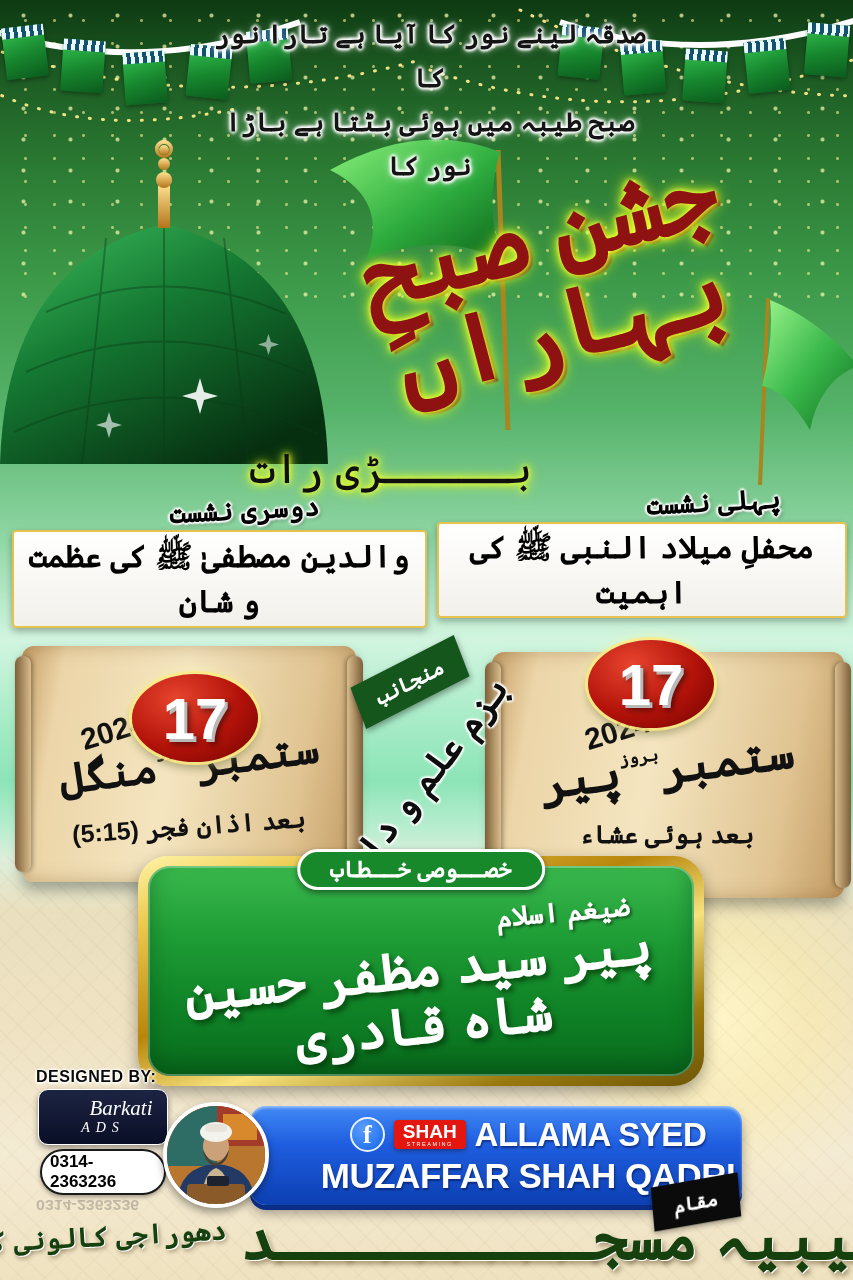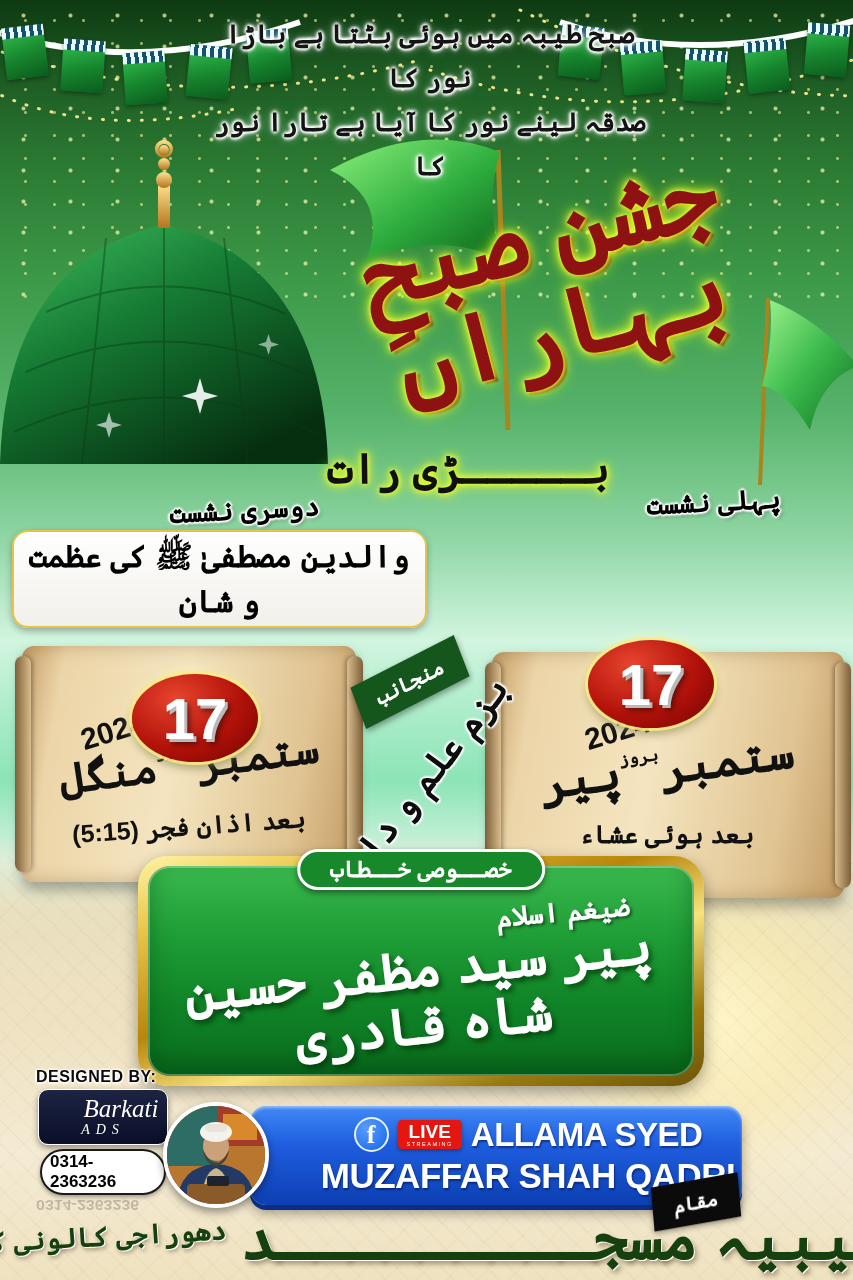--- a/index.html
+++ b/index.html
@@ -31,27 +31,27 @@
   .flag::before{content:"";position:absolute;left:0;right:0;top:0;height:11px;
     background:repeating-linear-gradient(90deg,#e7fbff 0 4px,#15506d 4px 8px);}
   
   .couplet{left:205px;top:12px;width:450px;text-align:center;color:#141414;font-weight:bold;
     font-size:26px;line-height:44px;
     text-shadow:-2px 0 3px #fff,2px 0 3px #fff,0 -2px 3px #fff,0 2px 3px #fff,0 0 10px #fff;}
   .main-title{left:240px;top:105px;width:620px;height:350px;display:flex;align-items:center;justify-content:center;}
   .main-title span{display:block;transform:rotate(-14deg);font-size:96px;font-weight:bold;color:#8e1212;
     line-height:1.0;text-align:center;
     text-shadow:0 0 4px #eaff35,0 0 9px #e2ff2d,0 0 16px #d8f520,3px 3px 2px #5c0a0a;}
-  .bari-raat{left:265px;top:444px;width:345px;text-align:right;font-size:42px;font-weight:bold;color:#101010;
+  .bari-raat{left:250px;top:444px;width:345px;text-align:left;font-size:42px;font-weight:normal;color:#101010;
     text-shadow:0 0 5px #eaff35,0 0 9px #e6ff2e,0 0 14px #d8f520;}
   
   .session-label{font-size:27px;font-weight:bold;color:#000;text-align:center;
     text-shadow:-2px 0 2px #fff,2px 0 2px #fff,0 -2px 2px #fff,0 2px 2px #fff,2px 2px 4px rgba(0,0,0,.4);}
   .session-box{background:linear-gradient(180deg,#ffffff 0%,#f2f0ea 100%);
-    border:2px solid #e5c24d;border-radius:16px;box-shadow:0 3px 7px rgba(0,0,0,.3);
+    border:2px solid #e5c24d;border-radius:4px;box-shadow:0 3px 7px rgba(0,0,0,.3);
     display:flex;align-items:center;justify-content:center;text-align:center;
     font-size:31px;font-weight:bold;color:#000;padding:6px 14px;}
   
   .scroll{background:linear-gradient(100deg,#c7a06a 0%,#ecd5a8 12%,#f4e5c0 45%,#e0c492 80%,#c29a63 100%);
     border-radius:12px;box-shadow:0 8px 14px rgba(0,0,0,.3), inset 0 0 18px rgba(120,80,30,.35);}
   .scroll::before{content:"";position:absolute;left:-7px;top:10px;bottom:10px;width:16px;border-radius:8px;
     background:linear-gradient(90deg,#7e5f39,#d9bd8d);box-shadow:2px 0 4px rgba(0,0,0,.3);}
   .scroll::after{content:"";position:absolute;right:-7px;top:10px;bottom:10px;width:16px;border-radius:8px;
     background:linear-gradient(270deg,#7e5f39,#d9bd8d);box-shadow:-2px 0 4px rgba(0,0,0,.3);}
   .day-oval{width:126px;height:88px;border-radius:50%;
@@ -83,21 +83,21 @@
   .speaker-name{position:absolute;left:12px;right:12px;top:62px;bottom:10px;display:flex;align-items:center;justify-content:center;
     text-align:center;color:#fff;font-size:52px;font-weight:bold;line-height:1.08;transform:rotate(-6deg);
     text-shadow:3px 4px 5px rgba(0,40,0,.55);}
   
   .designer{left:36px;top:1068px;width:134px;text-align:left;}
   .designer .lbl{font-size:16px;font-weight:bold;color:#0a0a0a;letter-spacing:.5px;
     text-shadow:-1.5px 0 2px #fff,1.5px 0 2px #fff,0 -1.5px 2px #fff,0 1.5px 2px #fff;}
   .designer .box{margin:3px auto 0;width:130px;height:56px;border-radius:10px;border:1.5px solid #fff;
     background:linear-gradient(180deg,#1d2442,#0a0f27);display:flex;flex-direction:column;align-items:center;justify-content:center;
     box-shadow:0 3px 6px rgba(0,0,0,.4);}
-  .designer .brand{font-family:"Liberation Serif",serif;font-style:italic;font-size:25px;color:#fff;line-height:1;margin-left:36px;}
+  .designer .brand{font-family:"Liberation Serif",serif;font-style:italic;font-size:21px;color:#fff;line-height:1;margin-left:36px;}
   .designer .sub{font-family:"Liberation Serif",serif;font-style:italic;font-size:14px;color:#fff;letter-spacing:6px;margin-top:1px;}
   .designer .phone{margin:4px auto 0;background:#fff;border:2px solid #1a1a1a;border-radius:999px;
     font-size:17px;font-weight:bold;color:#000;padding:1px 8px;width:126px;box-shadow:0 2px 4px rgba(0,0,0,.35);}
   .designer .phone-reflect{margin:1px auto 0;font-size:16px;font-weight:bold;color:#333;opacity:.25;transform:scaleY(-.9);}
   
   .live-bar{left:250px;top:1106px;width:492px;height:99px;border-radius:16px;
     background:linear-gradient(180deg,#4189f5 0%,#1f5ee0 38%,#0c3fb2 100%);
     box-shadow:0 5px 0 #0a2d86,0 8px 12px rgba(0,0,0,.35), inset 0 2px 3px rgba(255,255,255,.45);
     display:flex;flex-direction:column;align-items:center;justify-content:center;padding-left:64px;}
   .live-row{display:flex;align-items:center;justify-content:center;gap:9px;}
@@ -204,30 +204,33 @@
     <div class="flag" style="left:188px;top:46px;transform:rotate(6deg);"></div>
     <div class="flag" style="left:248px;top:30px;transform:rotate(-5deg);"></div>
     <div class="flag" style="left:560px;top:26px;transform:rotate(6deg);"></div>
     <div class="flag" style="left:622px;top:42px;transform:rotate(-5deg);"></div>
     <div class="flag" style="left:684px;top:50px;transform:rotate(4deg);"></div>
     <div class="flag" style="left:746px;top:40px;transform:rotate(-6deg);"></div>
     <div class="flag" style="left:806px;top:24px;transform:rotate(5deg);"></div>
   </div>
 
   <div class="abs couplet rtl">
+    <div>صدقہ لینے نور کا آیا ہے تارا نور کا</div>
     <div>صبح طیبہ میں ہوئی بٹتا ہے باڑا نور کا</div>
-    <div>صدقہ لینے نور کا آیا ہے تارا نور کا</div>
   </div>
 
   <div class="abs main-title rtl">
     <span>جشن صبحِ بہاراں</span>
   </div>
   <div class="abs bari-raat rtl">بـــــڑی رات</div>
 
   <div class="abs session-label rtl" style="left:588px;top:486px;width:252px;transform:rotate(-3deg);">پہلی نشست</div>
+  <div class="abs session-box rtl" style="left:437px;top:522px;width:410px;height:96px;">
+    <span>محفلِ میلاد النبی ﷺ کی اہمیت</span>
+  </div>
 
   <div class="abs session-label rtl" style="left:100px;top:494px;width:290px;transform:rotate(-3deg);">دوسری نشست</div>
   <div class="abs session-box rtl" style="left:12px;top:530px;width:415px;height:98px;">
     <span>والدین مصطفیٰ ﷺ کی عظمت و شان</span>
   </div>
 
   <div class="abs scroll" style="left:492px;top:652px;width:352px;height:246px;">
     <div class="abs scroll-year" style="left:92px;top:62px;">2024</div>
     <div class="abs scroll-main rtl" style="left:10px;top:88px;width:330px;text-align:center;">
       <span>ستمبر</span><span class="byroz">بروز</span><span>پیر</span>
@@ -273,21 +276,21 @@
     <div class="phone">0314-2363236</div>
     <div class="phone-reflect">0314-2363236</div>
   </div>
 
   <div class="abs live-bar">
     <div class="live-row">
       <div class="fb-circle">
         <span>f</span>
       </div>
       <div class="live-badge">
-        <span class="lv">LIVE</span>
+        <span class="lv">SHAH</span>
         <span class="st">STREAMING</span>
       </div>
       <div class="live-name1">ALLAMA SYED</div>
     </div>
     <div class="live-name2">MUZAFFAR SHAH QADRI</div>
   </div>
 
   <div class="abs photo-ring">
     <svg width="98" height="98" viewBox="0 0 98 98">
       <rect width="98" height="98" fill="#b8762f"></rect>

